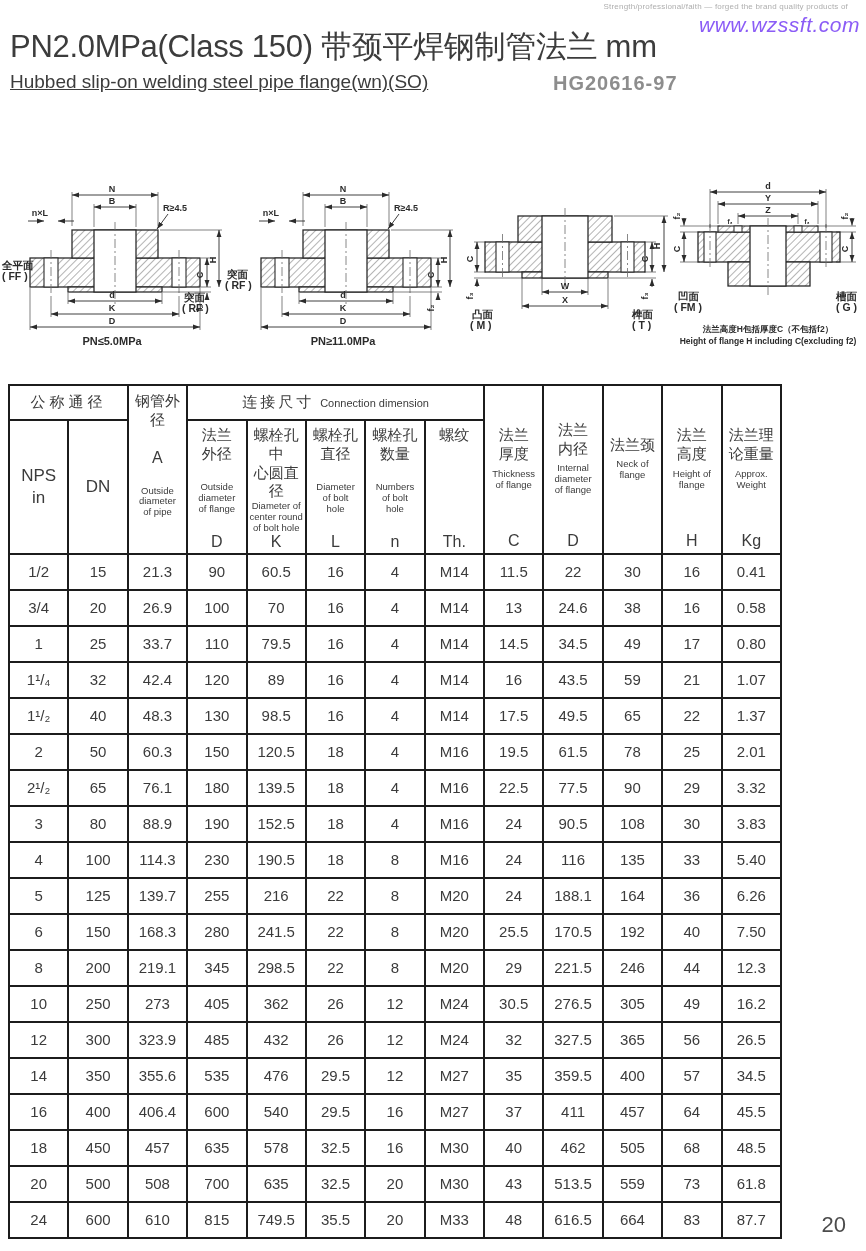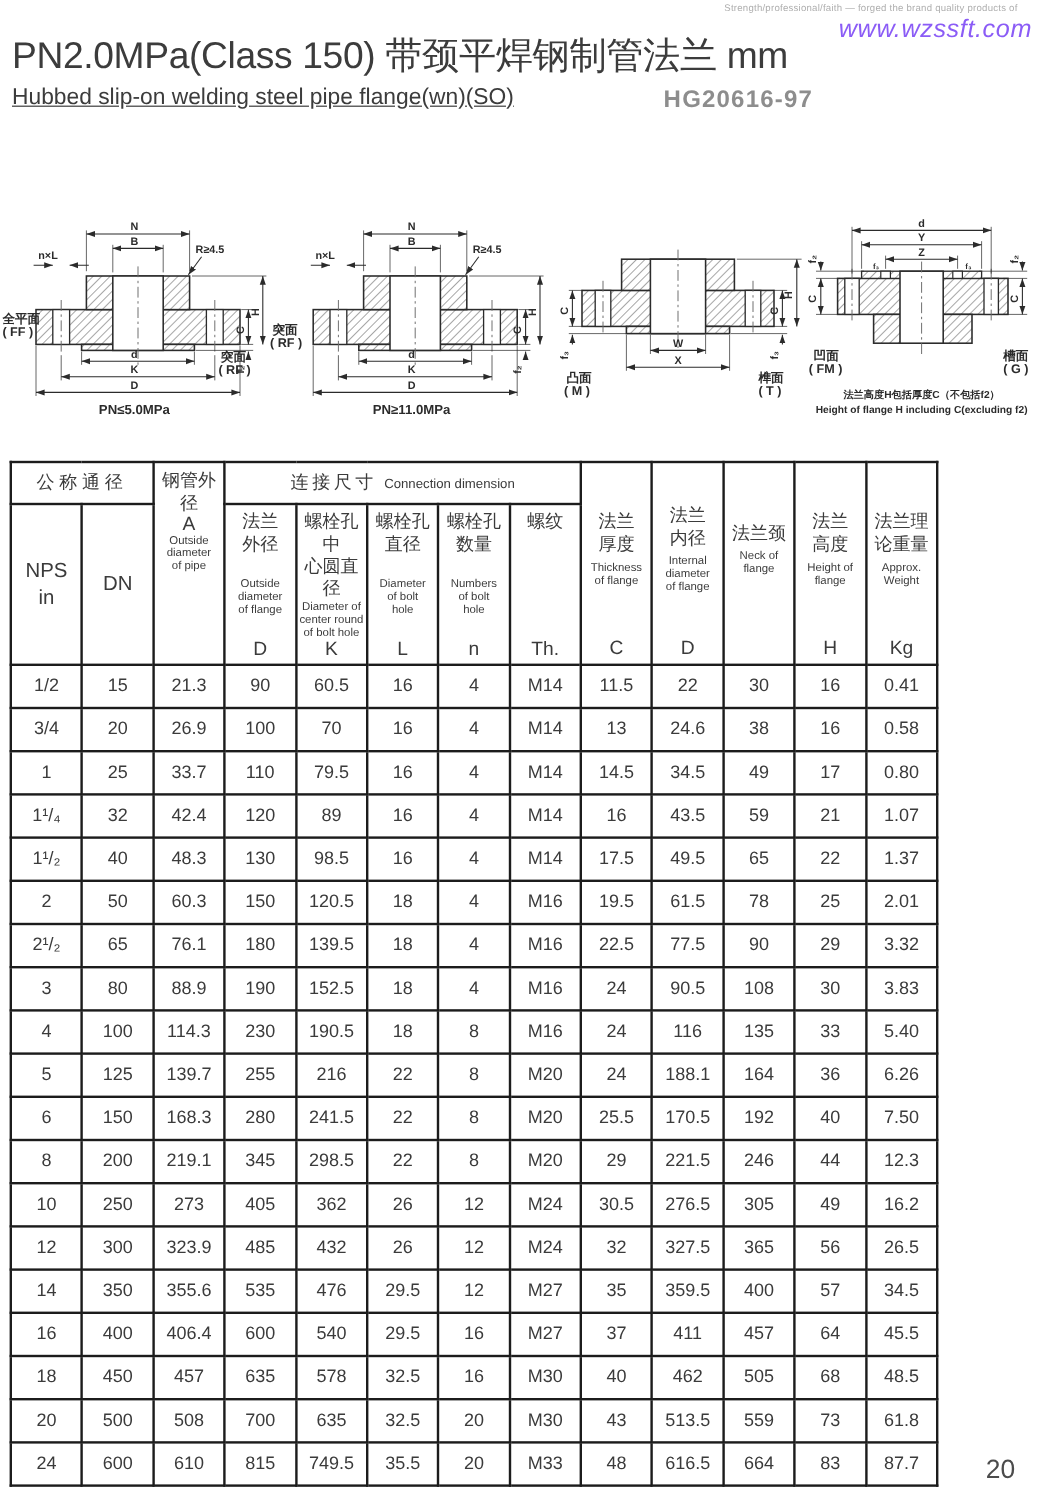--- a/index.html
+++ b/index.html
@@ -32,21 +32,21 @@
   .tbl th,.tbl td{border:2px solid #1c1c1c;text-align:center;vertical-align:middle;padding:0;}
   .tbl td{height:34px;font-size:15px;color:#3b3b3b;}
   .hr1 th{height:33px;font-size:15px;font-weight:normal;}
   .hr2 th{height:100px;font-weight:normal;}
   .conn-cn{font-size:15px;letter-spacing:3px;}
   .conn-en{font-size:11px;margin-left:6px;}
   .g1{letter-spacing:4px;}
   .hc{display:flex;flex-direction:column;align-items:center;justify-content:space-between;height:100%;padding:5px 1px 3px;box-sizing:border-box;}
   .hcC{display:flex;flex-direction:column;align-items:center;justify-content:center;gap:5px;height:100%;padding:4px 1px 26px;box-sizing:border-box;position:relative;}
   .hcC .sym{position:absolute;bottom:4px;left:0;right:0;}
-  .hcT{display:flex;flex-direction:column;align-items:center;justify-content:flex-start;gap:0;height:100%;padding:6px 1px 3px;box-sizing:border-box;}
+  .hcT{display:flex;flex-direction:column;align-items:center;justify-content:flex-start;gap:20px;height:100%;padding:6px 1px 3px;box-sizing:border-box;}
   .cn{font-size:15px;white-space:pre-line;line-height:1.25;}
   .en{font-size:9.5px;color:#3b3b3b;white-space:pre-line;line-height:1.15;}
   .sym{font-size:16px;line-height:1;}
   .nps{font-size:17px;line-height:1.3;white-space:pre-line;}
   .pagenum{position:absolute;top:1212px;right:20px;font-size:22px;color:#4c4c4c;}
 </style>
 </head>
 <body>
 
 <div class="slogan">Strength/professional/faith — forged the brand quality products of</div>

